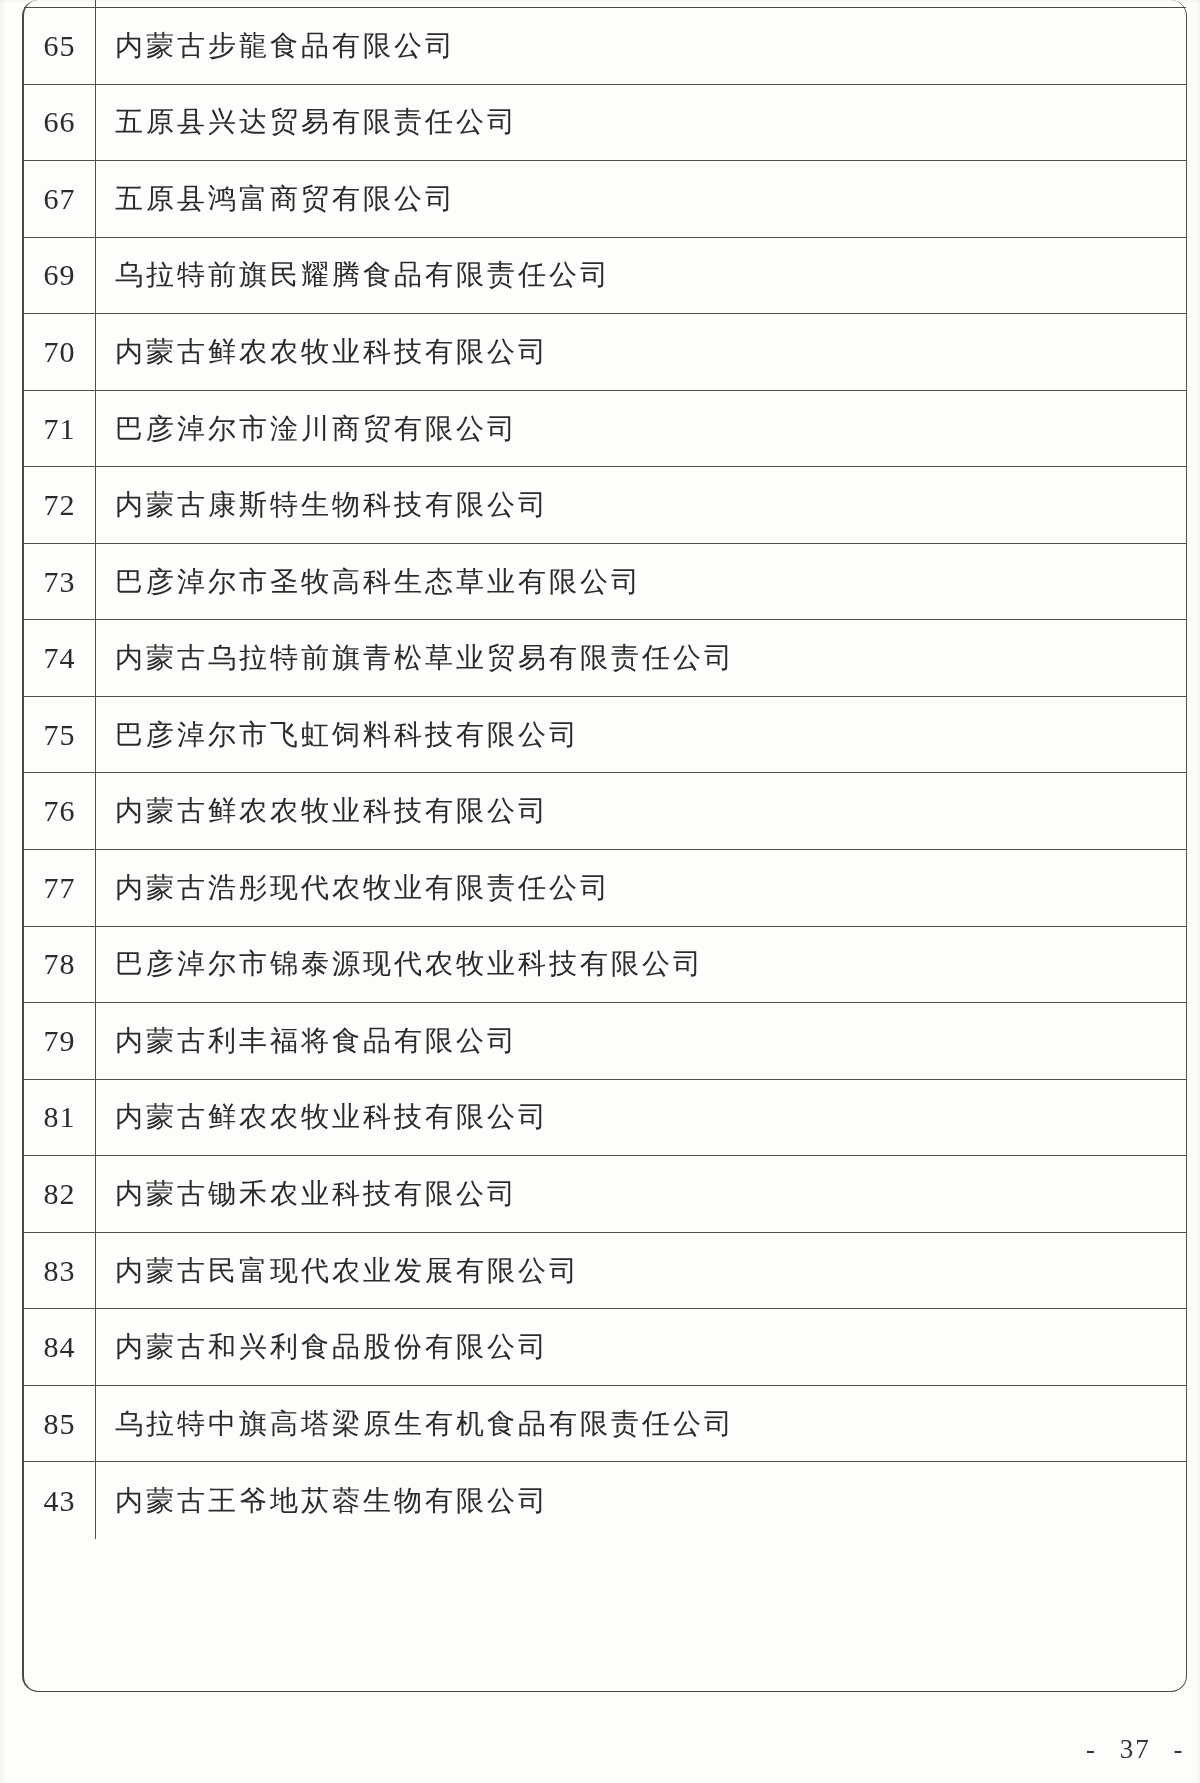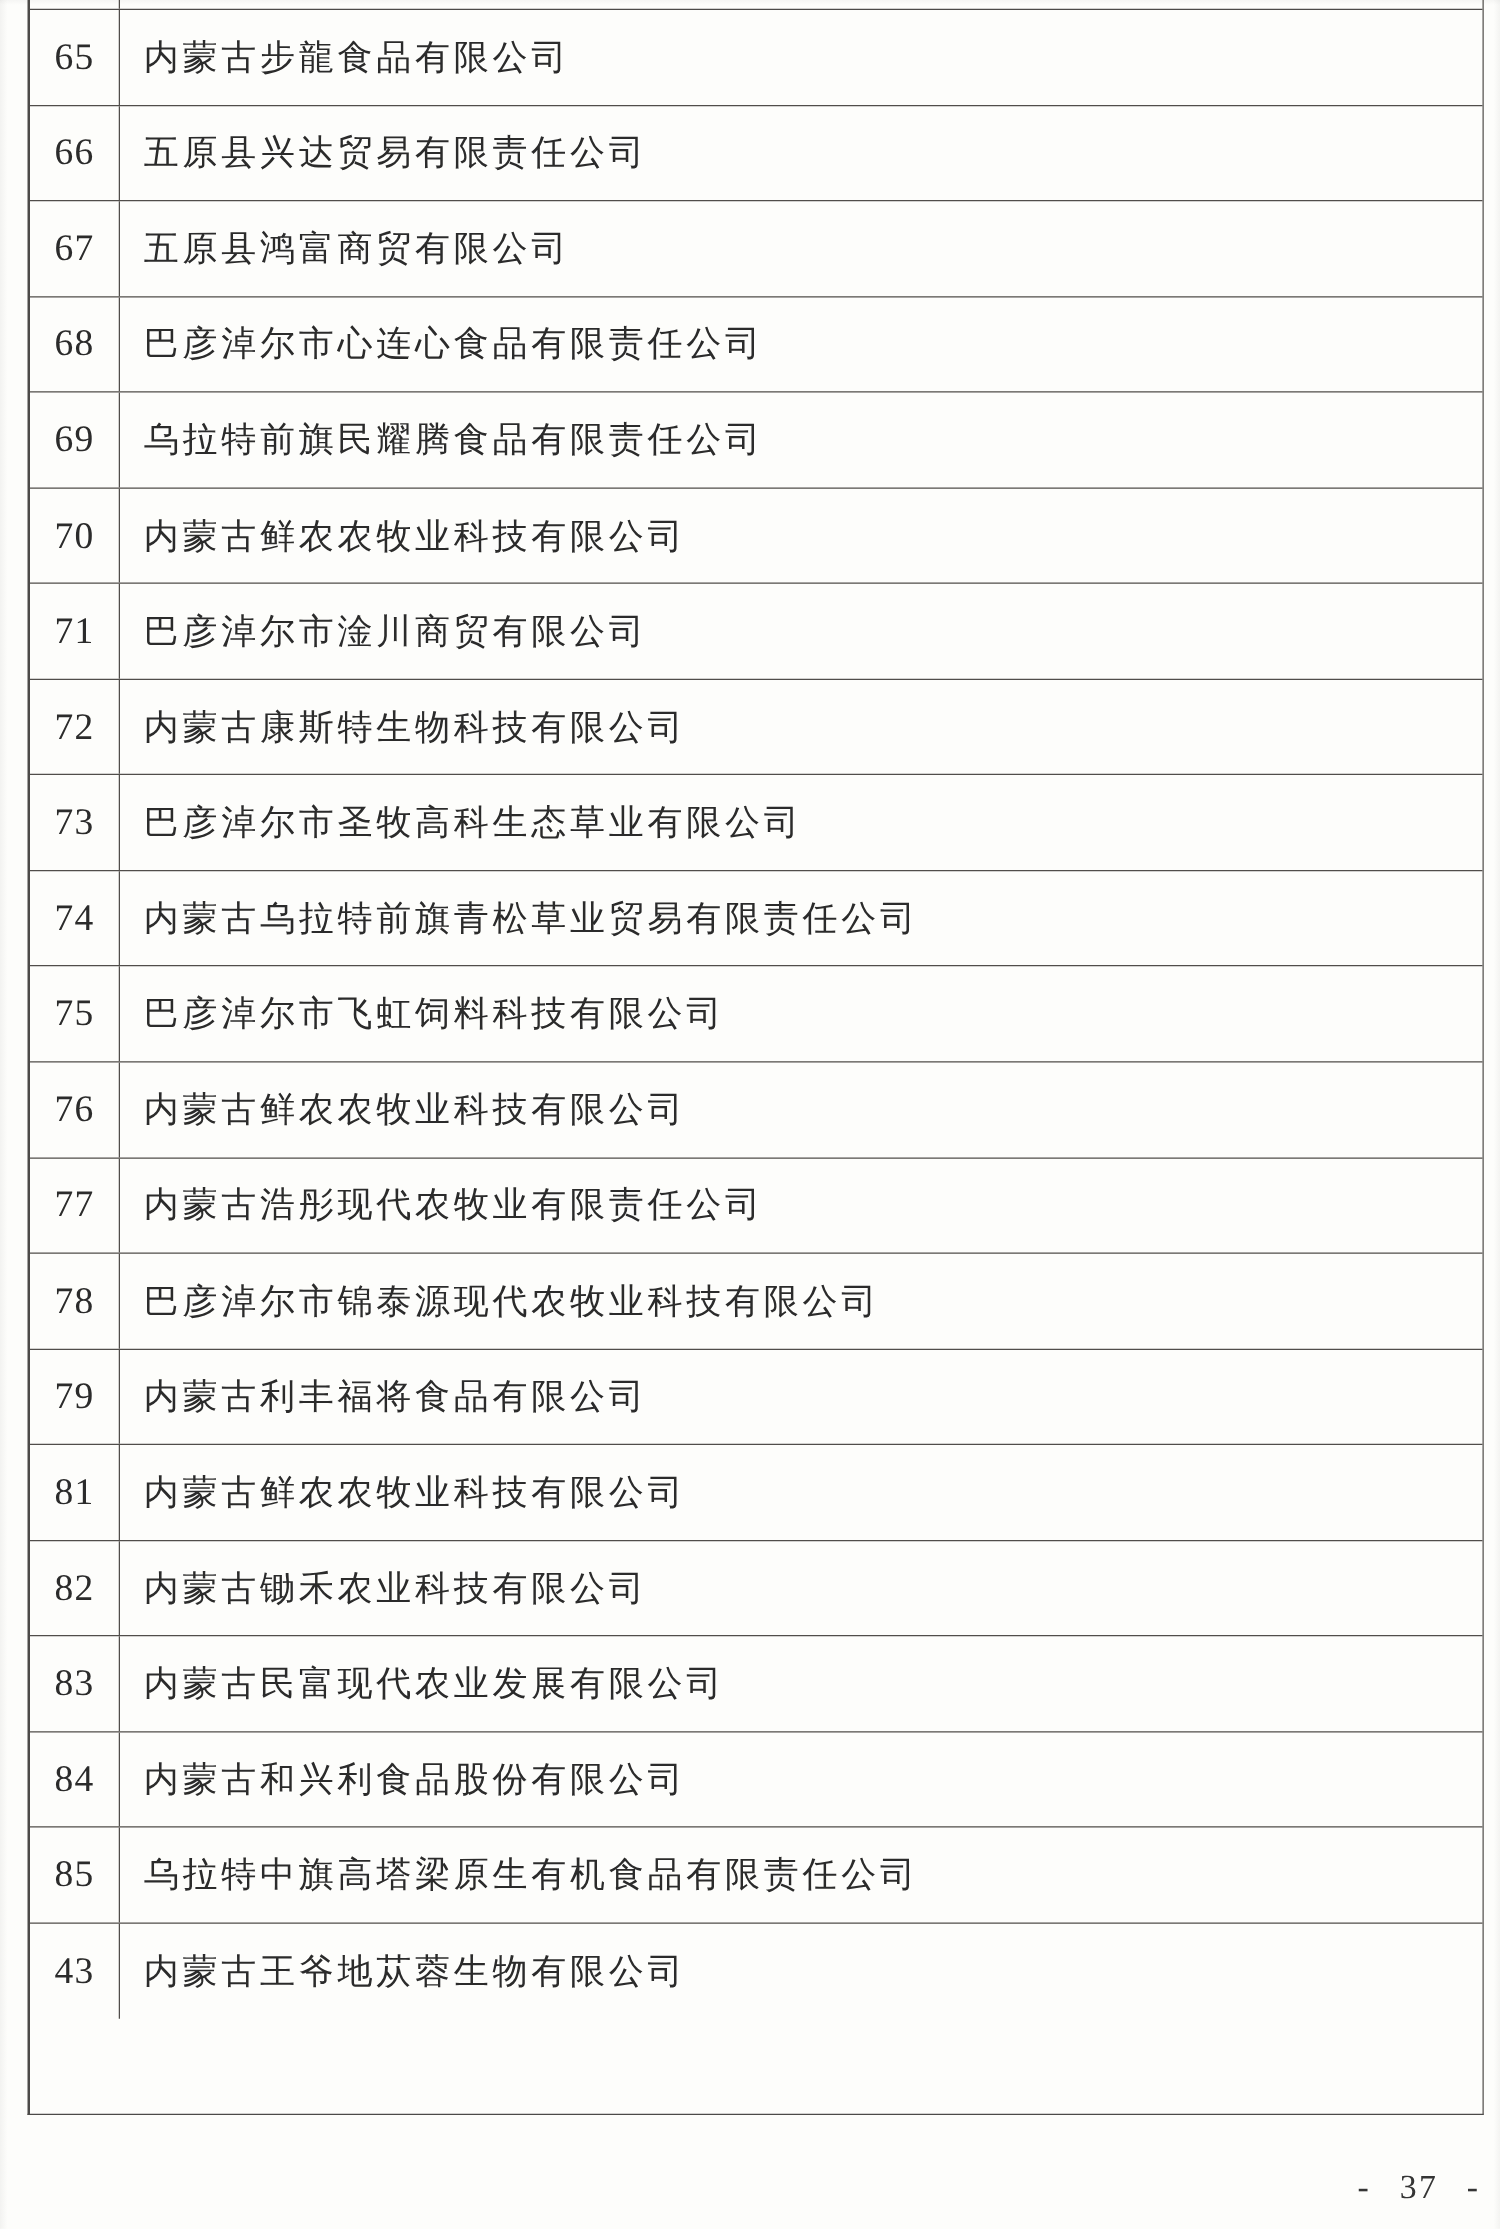--- a/index.html
+++ b/index.html
@@ -33,20 +33,21 @@
     top: 0;
     width: 1165px;
     height: 1692px;
     box-sizing: border-box;
     border-left: 2px solid #4c4a48;
     border-right: 1.5px solid #55524f;
     border-bottom: 1.5px solid #4c4a48;
     background: transparent;
     display: flex;
     flex-direction: column;
+    border-radius: 16px;
   }
 
   .row {
     display: flex;
     flex-direction: row;
     box-sizing: border-box;
     height: 76.55px;
     border-bottom: 1.5px solid #504d4a;
   }
   .row:last-child {
@@ -111,24 +112,20 @@
   <div class="row">
     <div class="cell num">66</div>
     <div class="cell name">五原县兴达贸易有限责任公司</div>
   </div>
 
   <div class="row">
     <div class="cell num">67</div>
     <div class="cell name">五原县鸿富商贸有限公司</div>
   </div>
 
-  <div class="row">
-    <div class="cell num">68</div>
-    <div class="cell name">巴彦淖尔市心连心食品有限责任公司</div>
-  </div>
 
   <div class="row">
     <div class="cell num">69</div>
     <div class="cell name">乌拉特前旗民耀腾食品有限责任公司</div>
   </div>
 
   <div class="row">
     <div class="cell num">70</div>
     <div class="cell name">内蒙古鲜农农牧业科技有限公司</div>
   </div>

